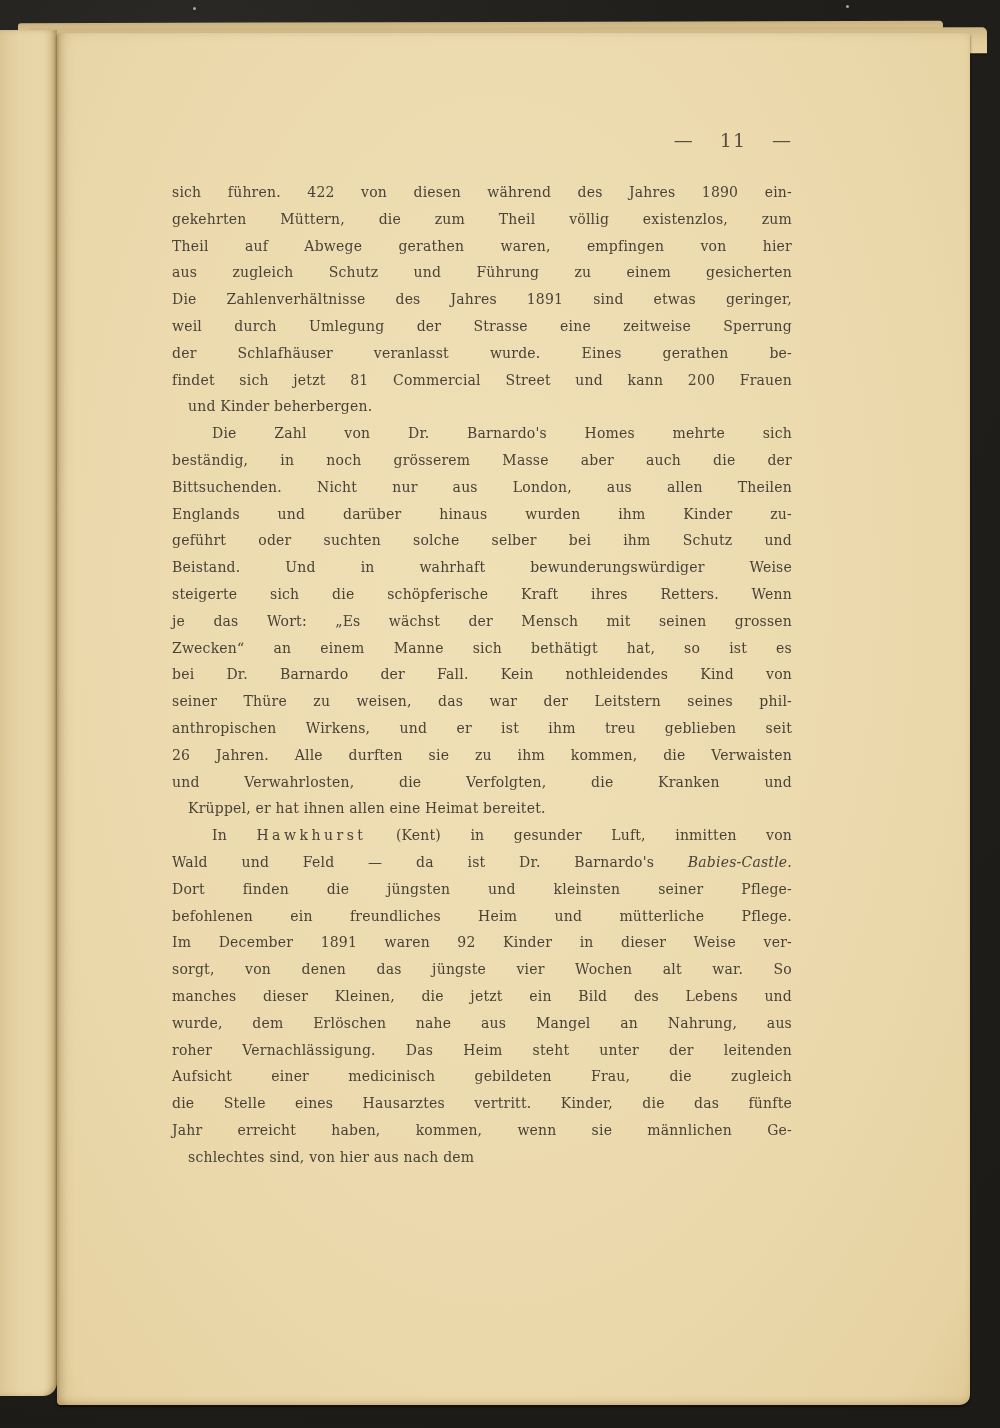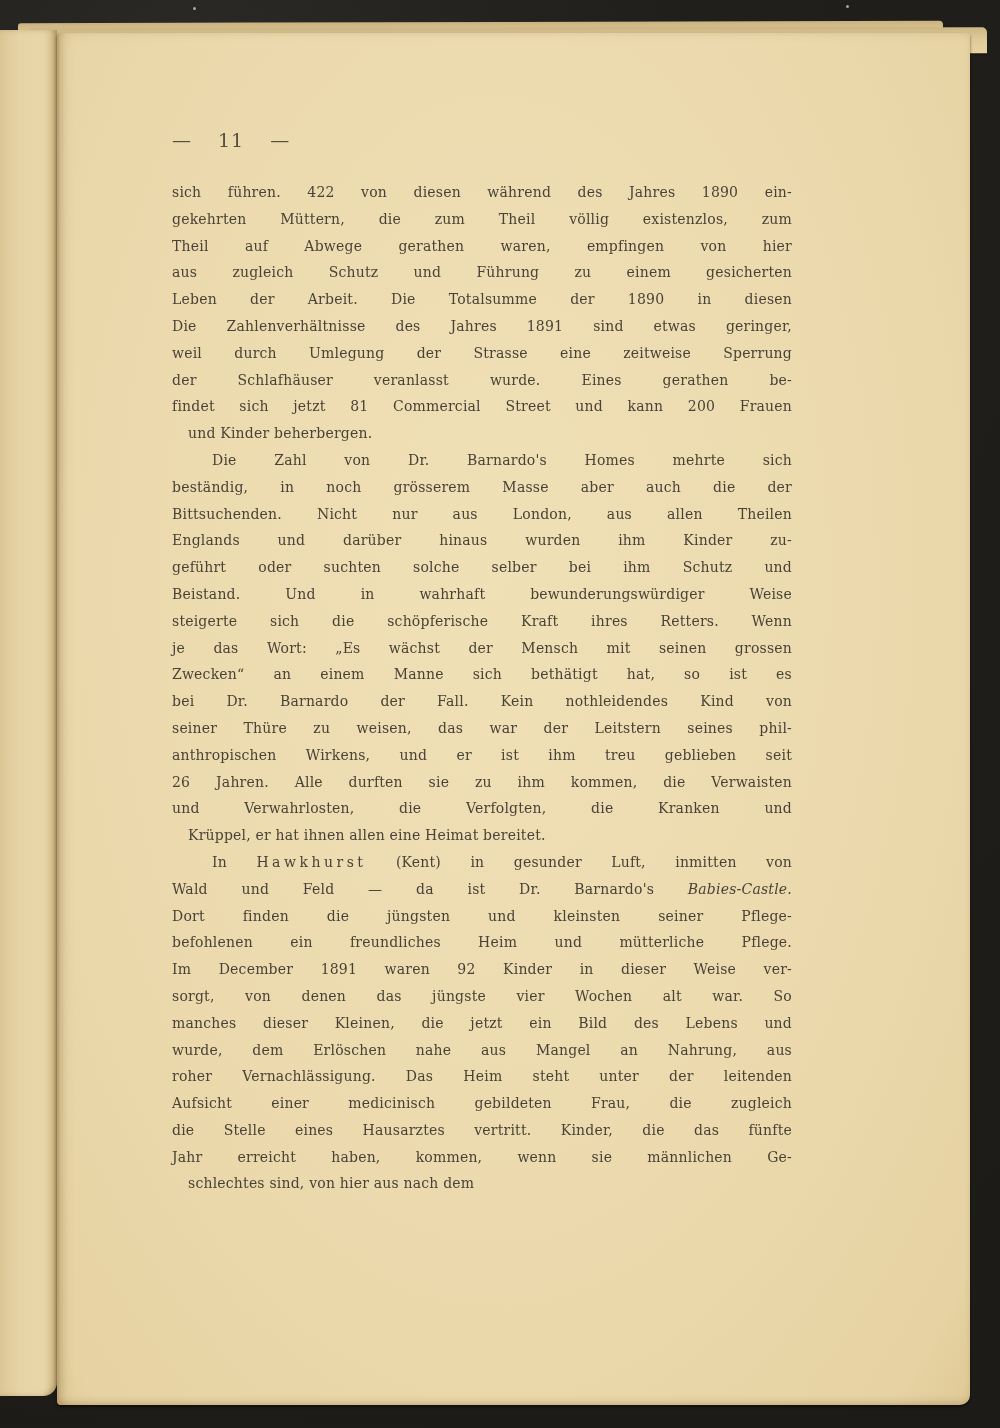--- a/index.html
+++ b/index.html
@@ -52,21 +52,21 @@
     border-left: 2px solid #bda374;
     border-radius: 2px 3px 10px 4px;
     box-shadow: inset 6px 0 14px -6px rgba(120,90,40,.45),
                 inset 0 -4px 8px -4px rgba(120,90,40,.35),
                 0 2px 3px rgba(0,0,0,.5);
   }
   .page-header {
     position: absolute;
     left: 113px; top: 96px;
     width: 620px;
-    text-align: left;
+    text-align: right;
     font-size: 19px;
     color: #57503f;
     letter-spacing: 1px;
   }
   .page-header .gap { display: inline-block; width: 26px; }
   .text-block {
     position: absolute;
     left: 113px; top: 146px;
     width: 620px;
     font-size: 14px;
@@ -100,21 +100,20 @@
 
   <div class="page">
     <div class="page-header">
       <span>—</span><span class="gap"></span><span>11</span><span class="gap"></span><span>—</span>
     </div>
     <div class="text-block">
         <div class="line"><span>sich führen. 422 von diesen während des Jahres 1890 ein-</span></div>
         <div class="line"><span>gekehrten Müttern, die zum Theil völlig existenzlos, zum</span></div>
         <div class="line"><span>Theil auf Abwege gerathen waren, empfingen von hier</span></div>
         <div class="line"><span>aus zugleich Schutz und Führung zu einem gesicherten</span></div>
-        <div class="line"><span>Leben der Arbeit. Die Totalsumme der 1890 in diesen</span></div>
         <div class="line"><span>Die Zahlenverhältnisse des Jahres 1891 sind etwas geringer,</span></div>
         <div class="line"><span>weil durch Umlegung der Strasse eine zeitweise Sperrung</span></div>
         <div class="line"><span>der Schlafhäuser veranlasst wurde. Eines gerathen be-</span></div>
         <div class="line"><span>findet sich jetzt 81 Commercial Street und kann 200 Frauen</span></div>
         <div class="line last"><span>und Kinder beherbergen.</span></div>
         <div class="line indent"><span>Die Zahl von Dr. Barnardo's Homes mehrte sich</span></div>
         <div class="line"><span>beständig, in noch grösserem Masse aber auch die der</span></div>
         <div class="line"><span>Bittsuchenden. Nicht nur aus London, aus allen Theilen</span></div>
         <div class="line"><span>Englands und darüber hinaus wurden ihm Kinder zu-</span></div>
         <div class="line"><span>geführt oder suchten solche selber bei ihm Schutz und</span></div>

